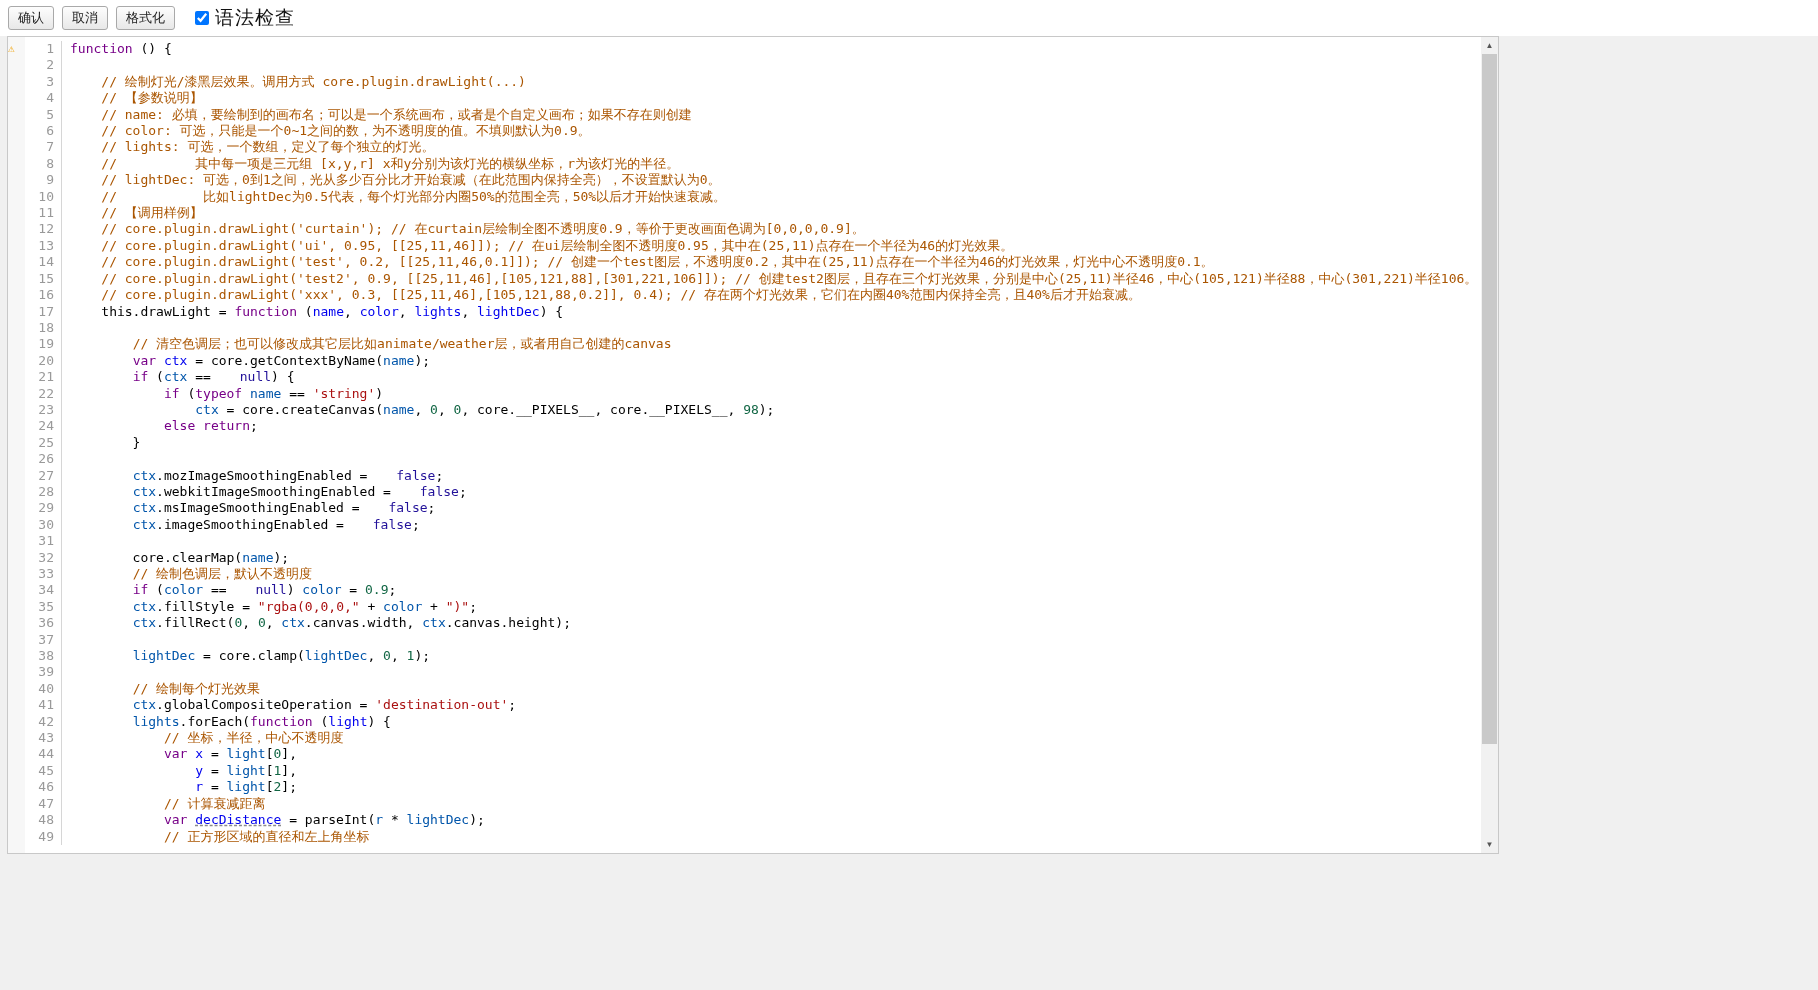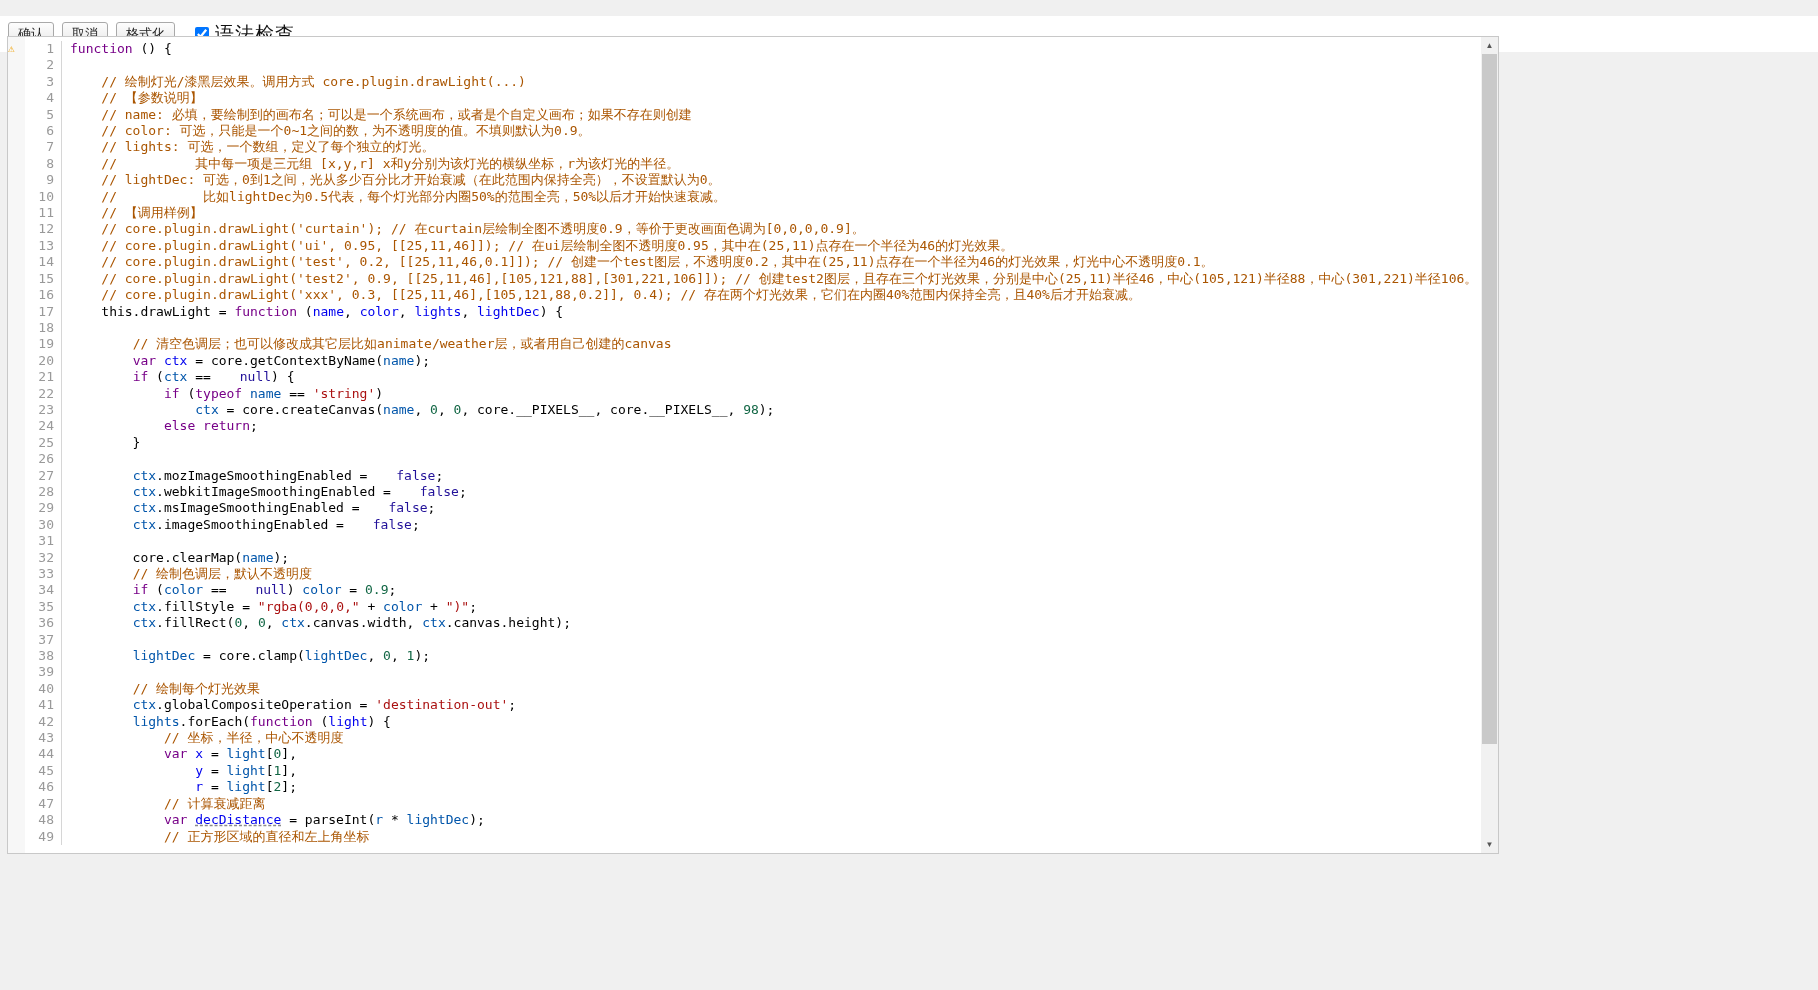--- a/index.html
+++ b/index.html
@@ -1,18 +1,18 @@
 <!DOCTYPE html>
 <html style="--tok-k: #770088; --tok-c: #aa5500; --tok-v: #0055aa; --tok-d: #0000ee; --tok-a: #221199; --tok-n: #116644; --tok-s: #aa1111; --tok-p: #000000;"><head>
 <meta charset="utf-8">
 <style>
   html,body{margin:0;padding:0;}
   body{width:1818px;height:990px;background:#f0f0f0;overflow:hidden;
        font-family:"Liberation Sans",sans-serif;position:relative;}
-  .toolbar{position:absolute;left:0;top:16px;width:100%;height:36px;background:#ffffff;
+  .toolbar{position:absolute;left:0;top:0;width:100%;height:36px;background:#ffffff;
            display:flex;align-items:center;gap:8px;padding-left:8px;box-sizing:border-box;}
   button.tb{font-family:"Liberation Sans",sans-serif;font-size:13px;color:#222;
             height:24px;padding:2px 9px;border:1px solid #a9a9a9;border-radius:3px;
             background:linear-gradient(#fdfdfd,#e8e8e8);cursor:pointer;}
   .chkwrap{display:flex;align-items:center;gap:6px;margin-left:12px;}
   .chkwrap input{width:14px;height:14px;margin:0;}
   .synlabel{font-size:19px;color:#111;letter-spacing:1px;}
 
   .editor{position:absolute;left:7px;top:36px;width:1492px;height:818px;background:#ffffff;
           border:1px solid #c8c8c8;overflow:hidden;box-sizing:border-box;}

